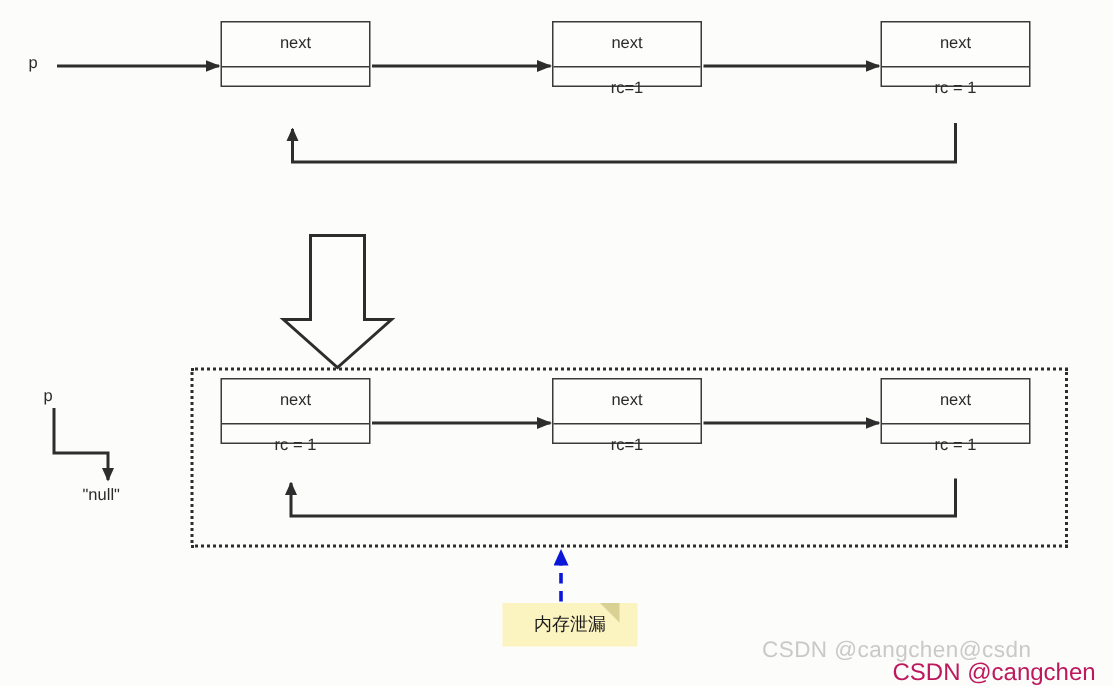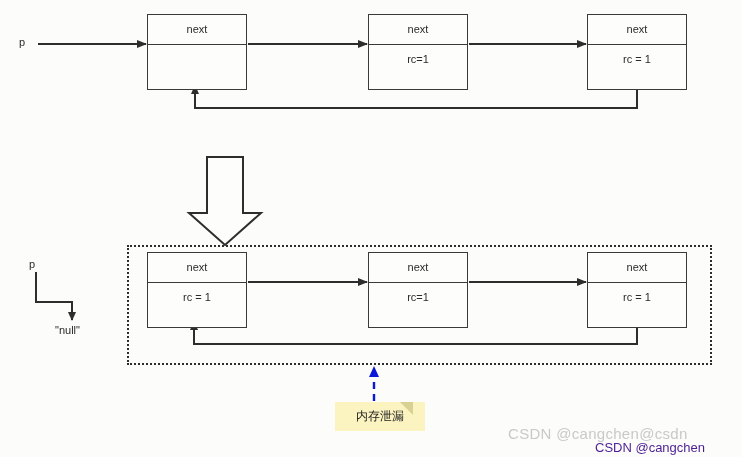--- a/index.html
+++ b/index.html
@@ -21,21 +21,21 @@
     position: absolute;
     left: 0;
     top: 0;
     width: 742px;
     height: 457px;
   }
   
   .node {
     position: absolute;
     width: 100px;
-    height: 76px;
+    height: 44px;
     border: 1.6px solid #3a3a3a;
     background: #fdfdfb;
     box-sizing: border-box;
   }
   .node .cell {
     height: 30px;
     line-height: 29px;
     text-align: center;
     font-size: 11px;
     color: #2b2b2b;
@@ -106,22 +106,22 @@
     top: 425px;
     font-size: 15px;
     color: #c9c9c9;
     white-space: nowrap;
     letter-spacing: 0.3px;
   }
   .watermark-ghost {
     position: absolute;
     left: 595px;
     top: 440px;
-    font-size: 13px;
-    color: #4c1d95;
+    font-size: 16px;
+    color: #be185d;
     white-space: nowrap;
   }
 </style>
 </head>
 <body>
 
 <div id="canvas">
 
   <svg class="layer" viewBox="0 0 742 457">
     <defs>

